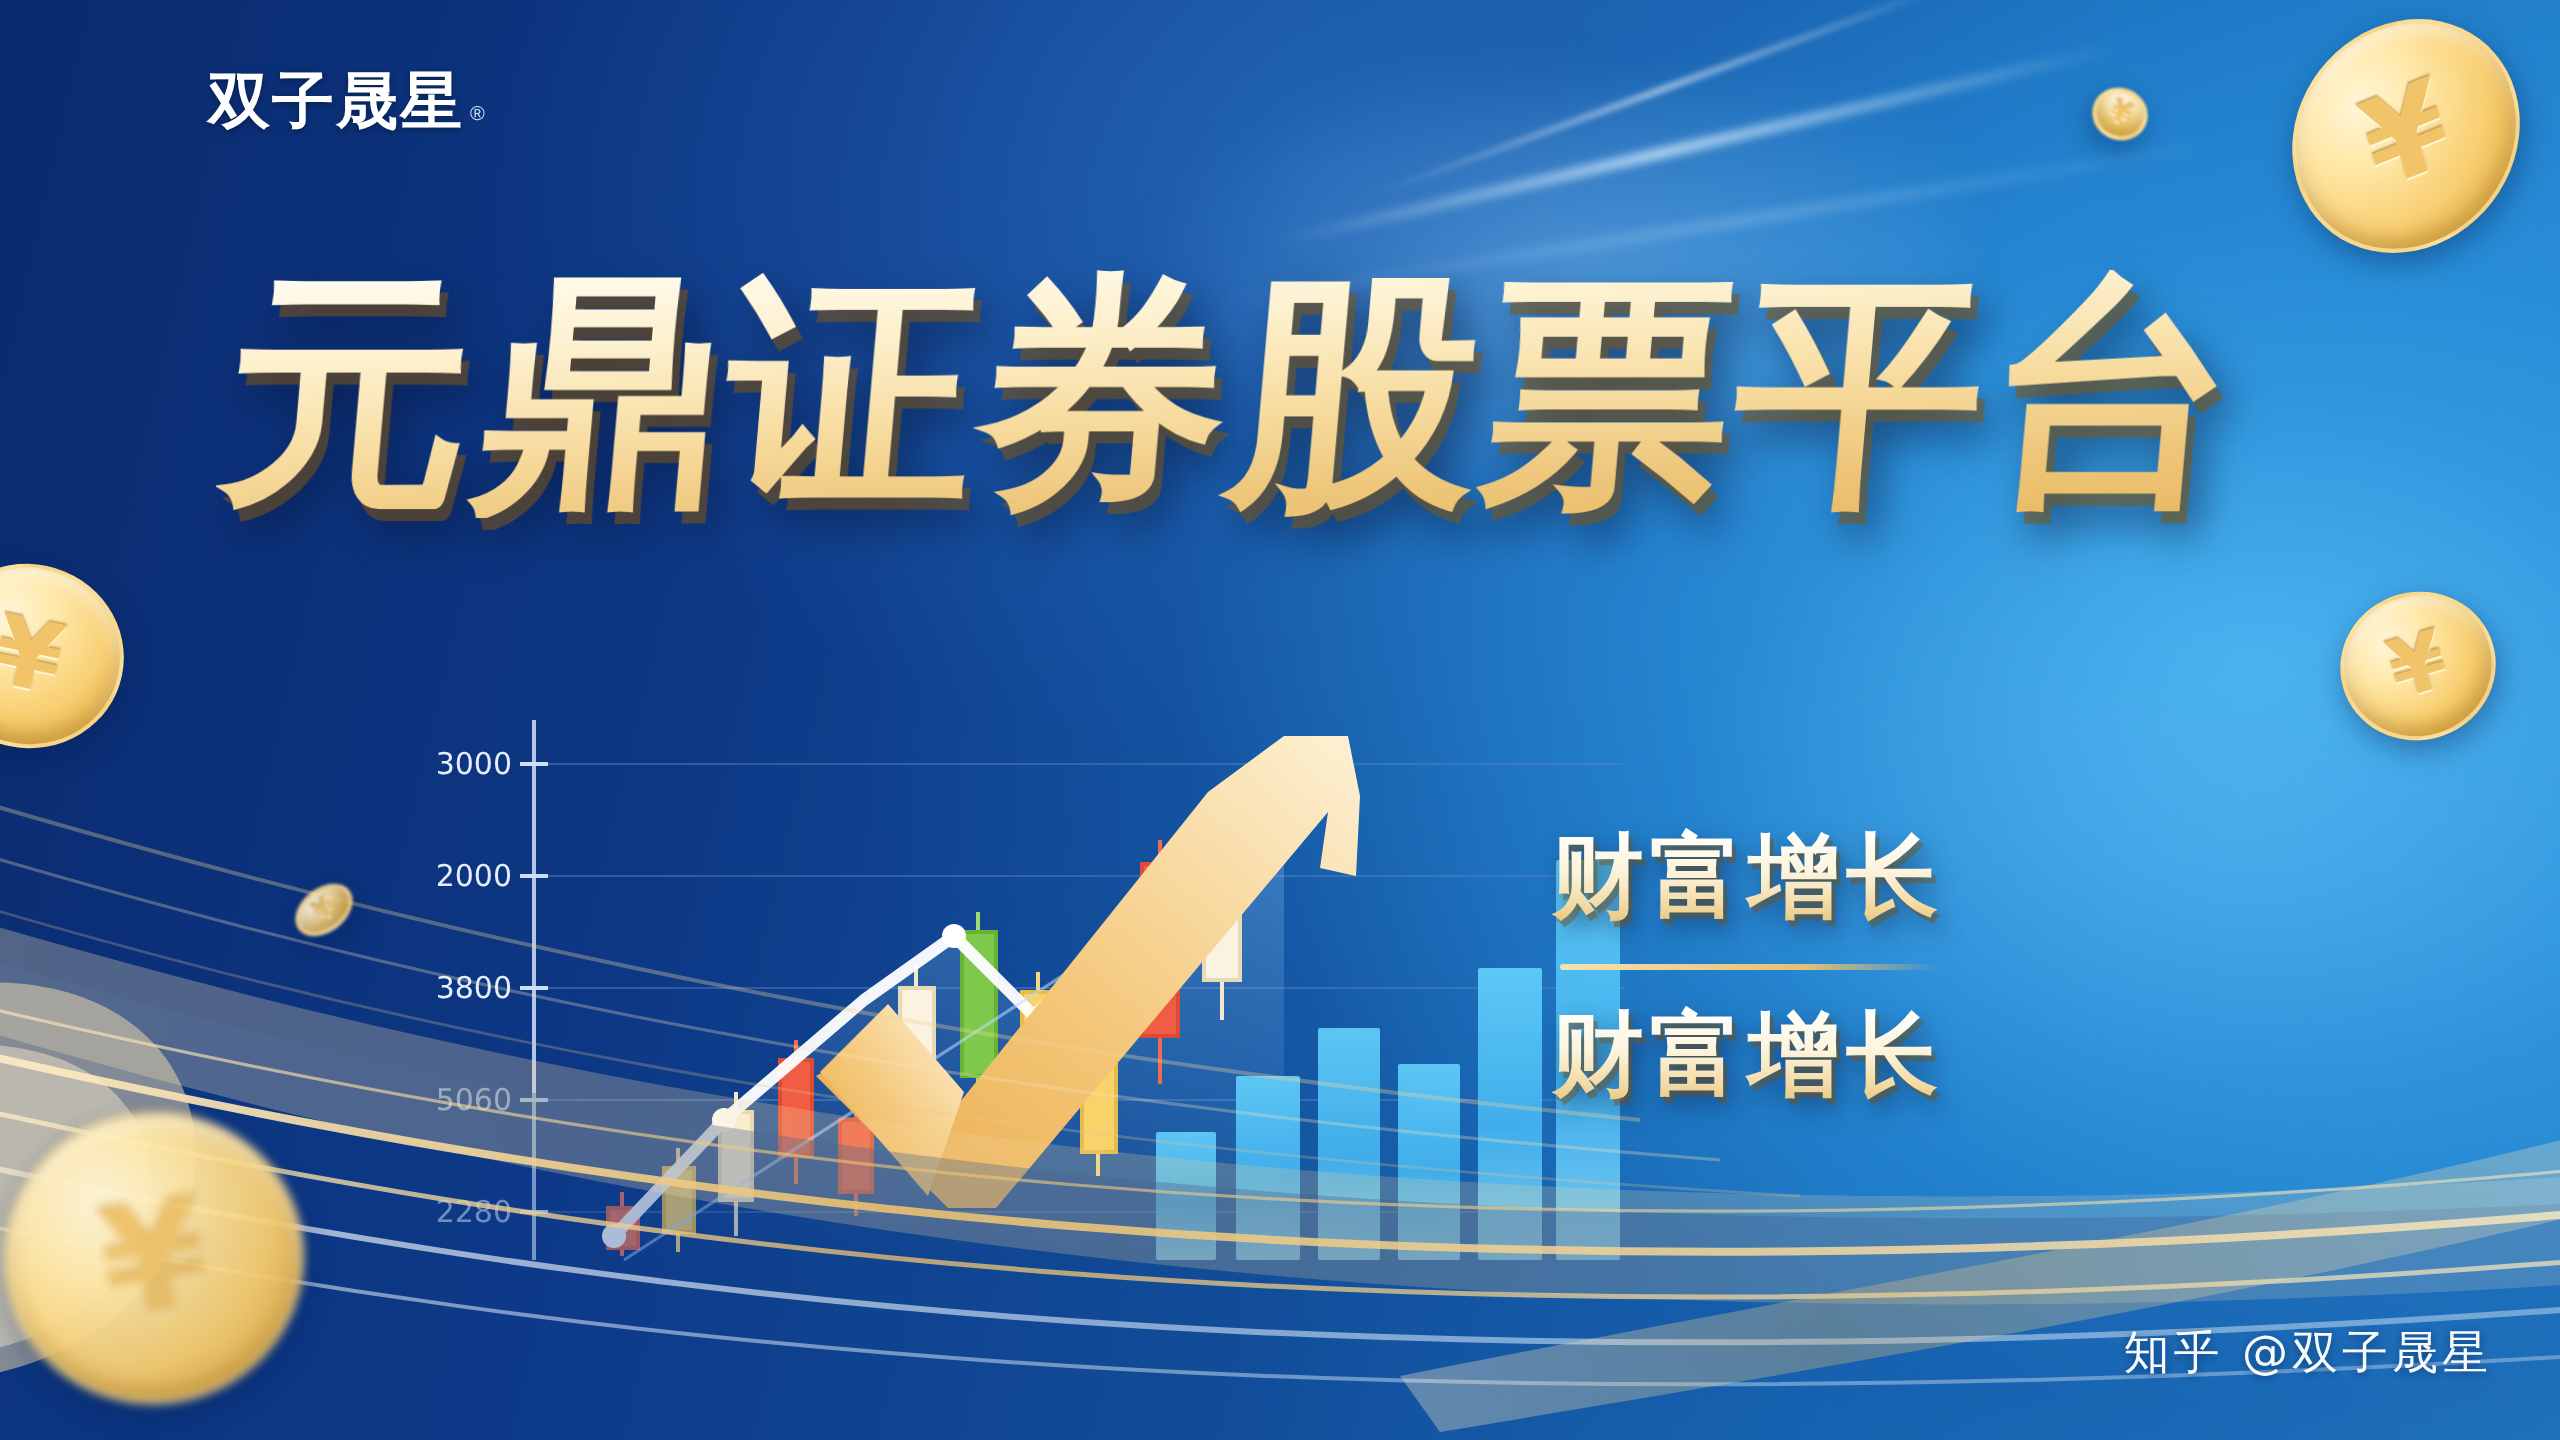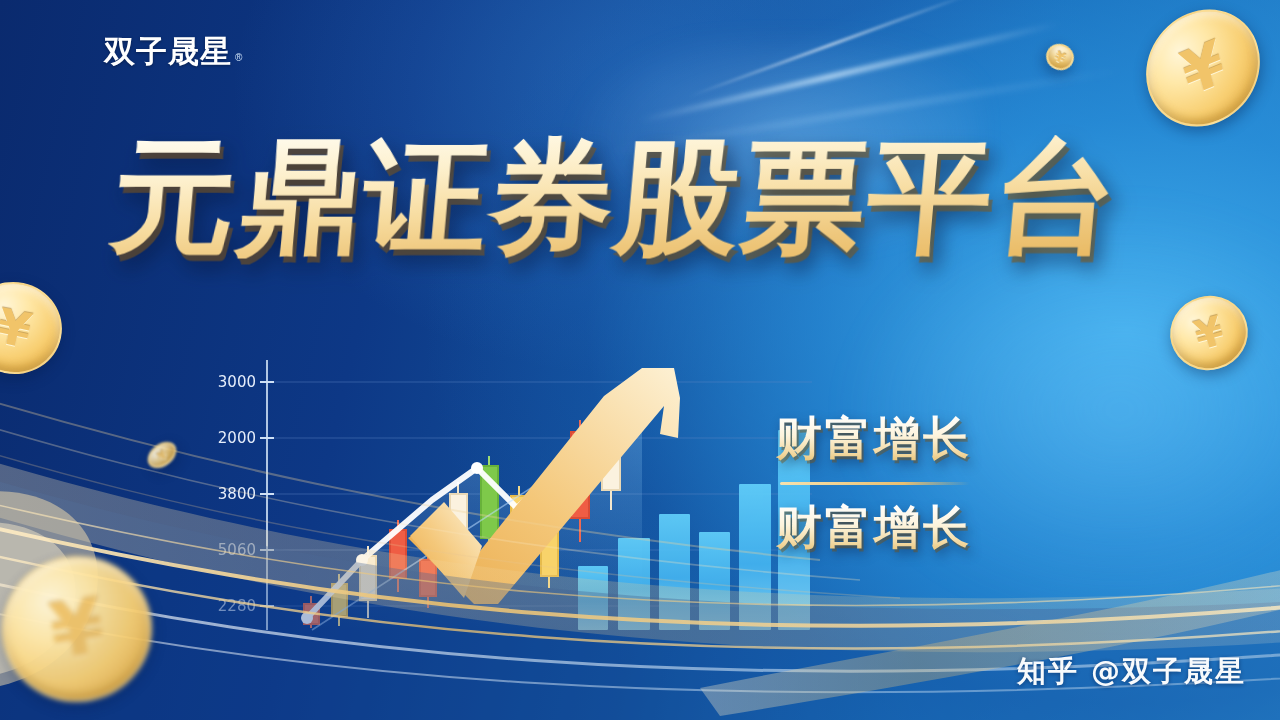--- a/index.html
+++ b/index.html
@@ -91,22 +91,22 @@
   #coin-l .yen { font-size:48px; }
   #coin-bl { left:2px; top:556px; width:150px; height:146px; transform:rotate(-8deg); filter:blur(2.4px); opacity:.95;}
   #coin-bl .yen { font-size:76px; }
   #coin-sm1 { left:1046px; top:44px; width:28px; height:26px; transform:rotate(24deg); filter:blur(.6px);}
   #coin-sm1 .yen { font-size:14px; }
   #coin-sm2 { left:146px; top:444px; width:32px; height:22px; transform:rotate(-38deg); filter:blur(.8px); opacity:.92;}
   #coin-sm2 .yen { font-size:13px; }
 
   
   #watermark { position:absolute; right:34px; bottom:28px;
-    font-family:"DejaVu Sans","Liberation Sans",sans-serif; font-size:29px; color:#ffffff;
-    letter-spacing:2px; opacity:.97; text-shadow:0 1px 4px rgba(0,20,60,.5); white-space:nowrap;font-weight:bold; }
+    font-family:"DejaVu Sans","Liberation Sans",sans-serif; font-size:23px; color:#ffffff;
+    letter-spacing:2px; opacity:.97; text-shadow:0 1px 4px rgba(0,20,60,.5); white-space:nowrap; }
 </style>
 </head>
 <body>
 
 <div id="banner">
 
   <div class="glow-top"></div>
   <div class="glow-right"></div>
   <div class="ray ray-a"></div>
   <div class="ray ray-b"></div>

